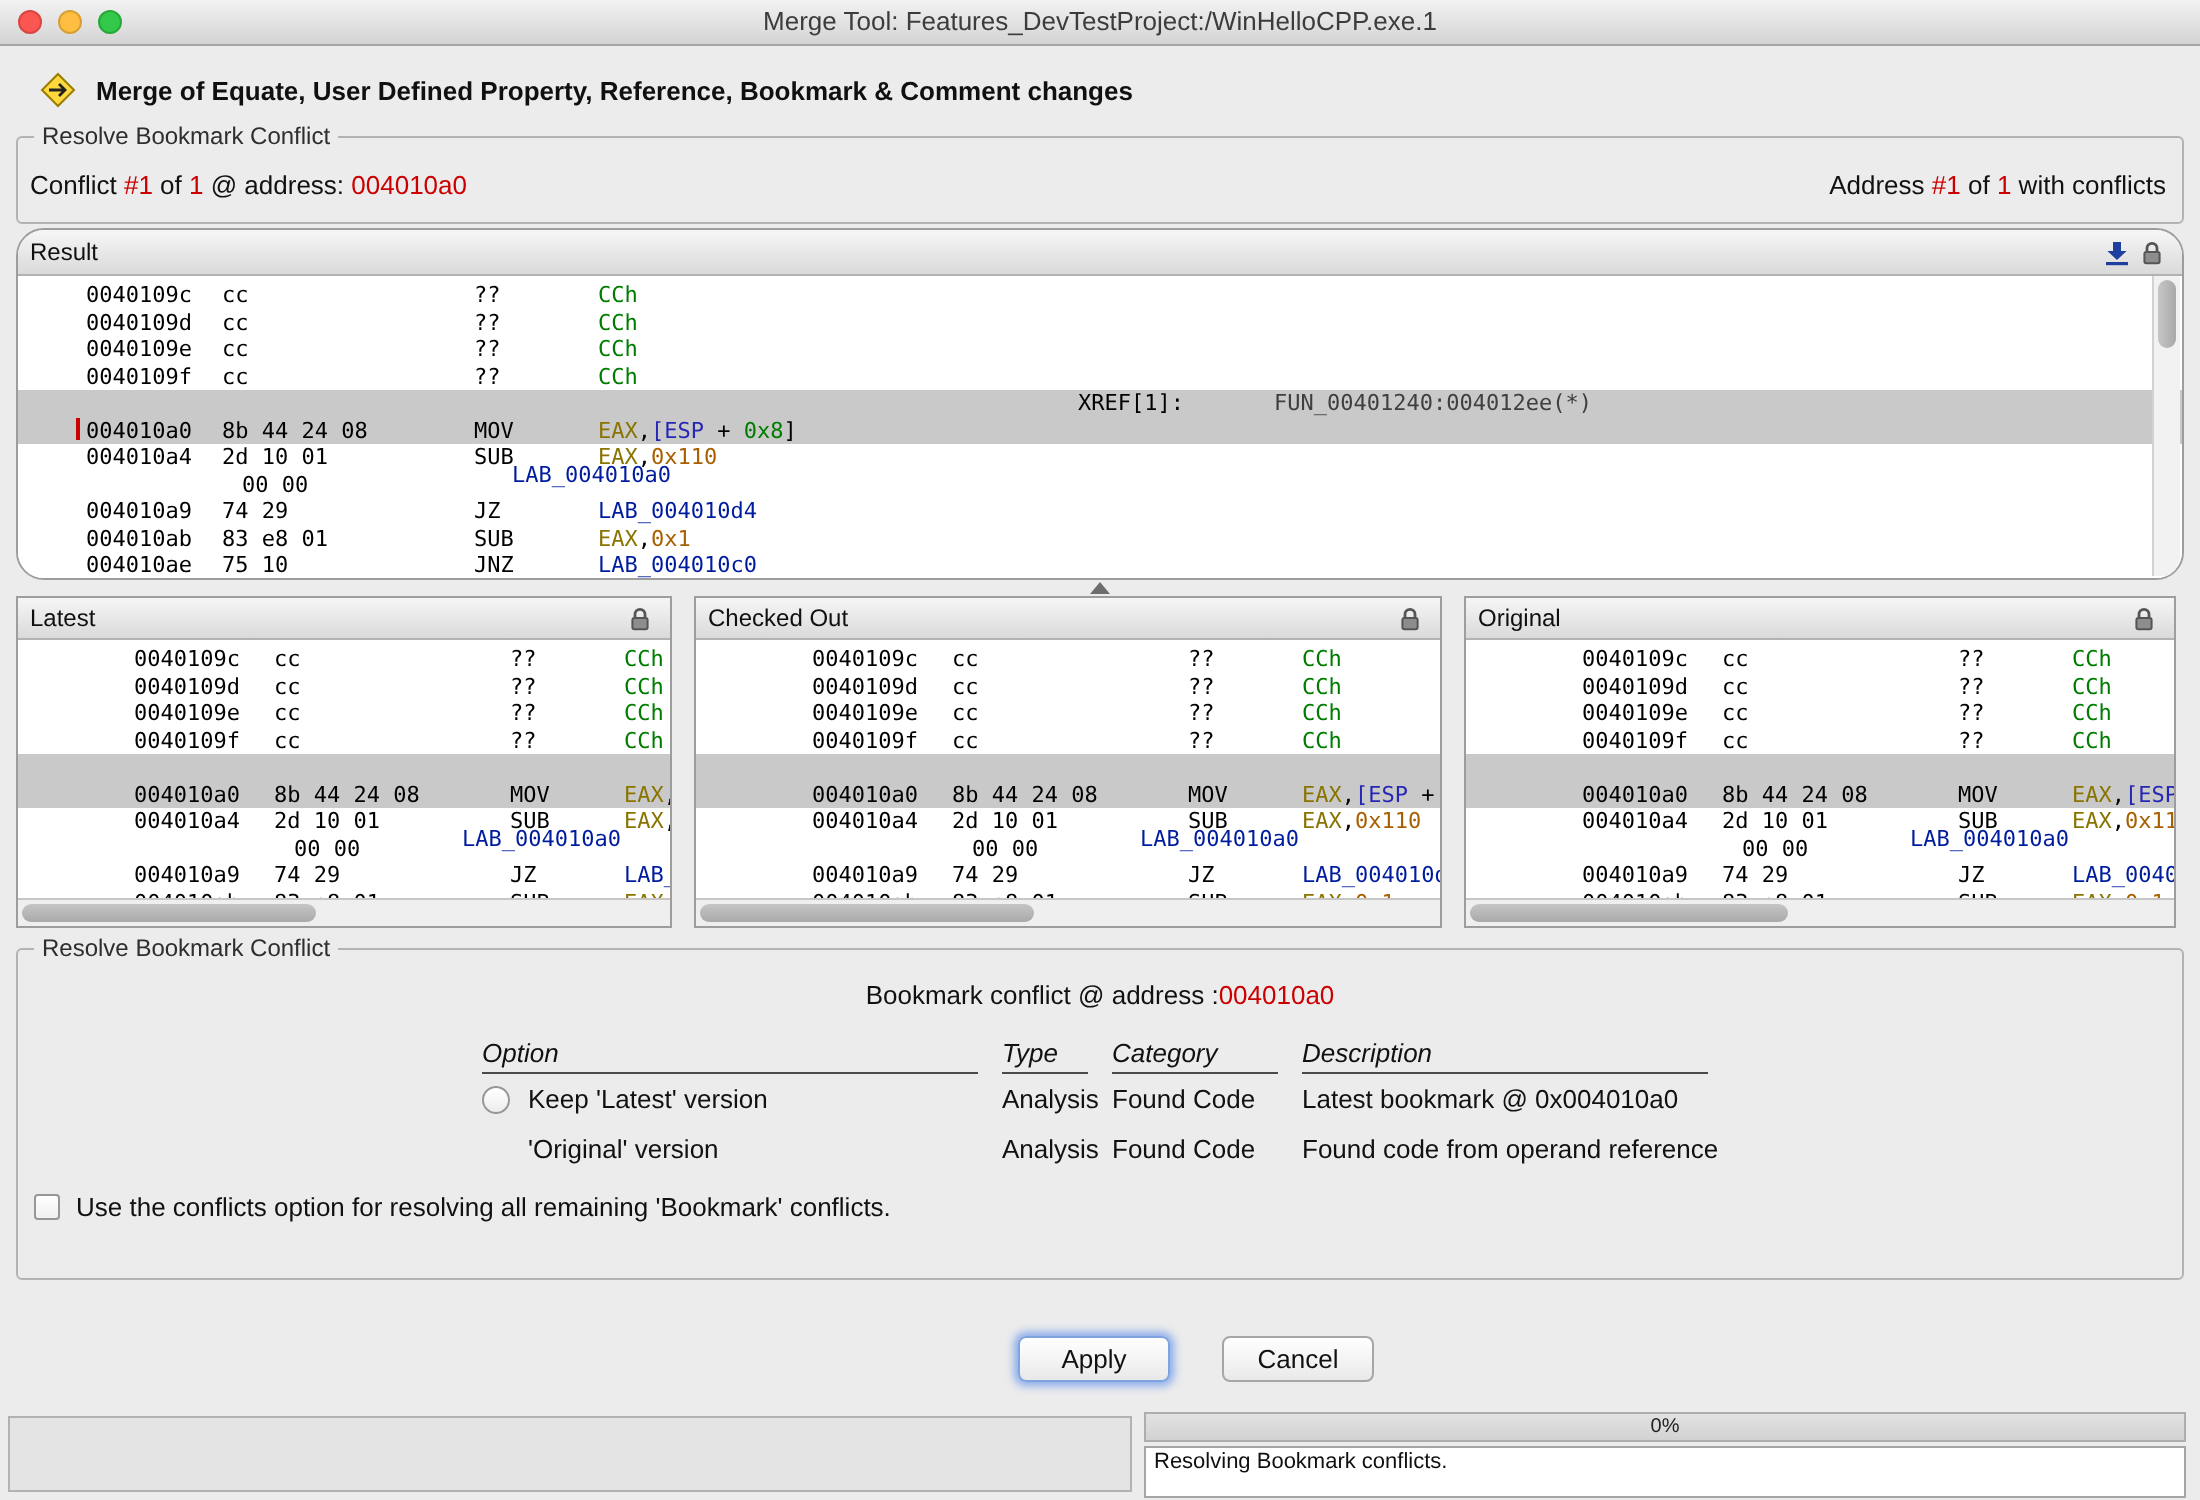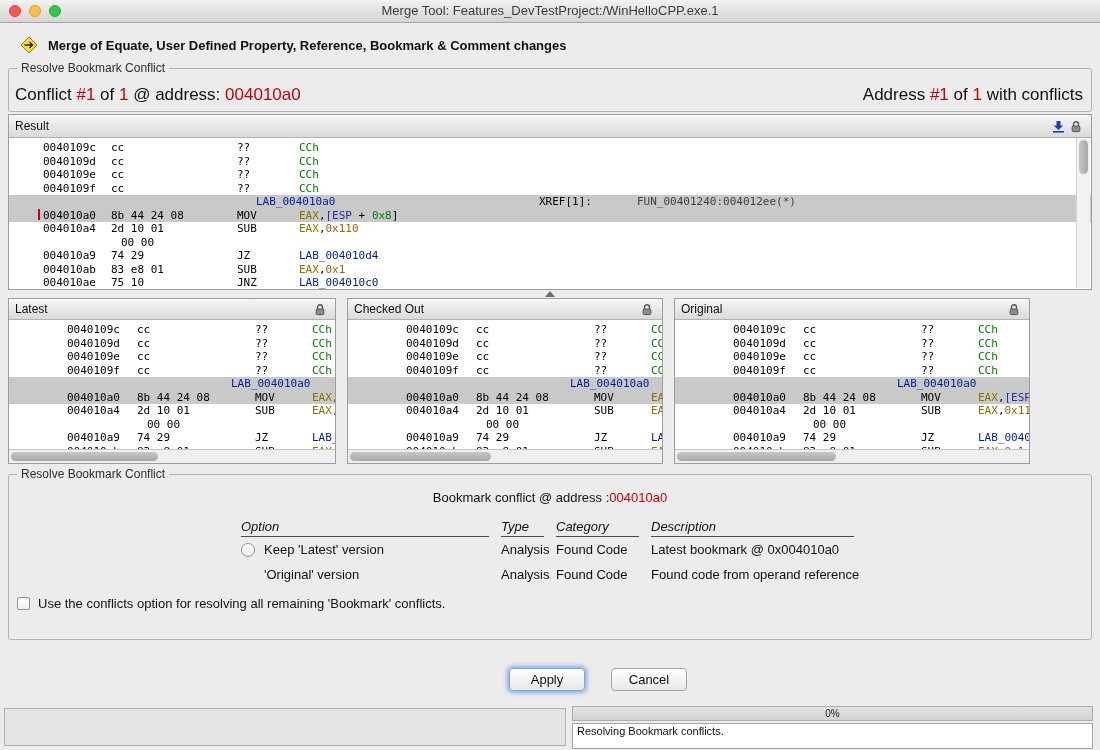--- a/index.html
+++ b/index.html
@@ -18,61 +18,61 @@
   .l-zoom{background:#34c84a;border:1px solid #27a839;}
   
   .merge-header{position:absolute;top:36px;left:20px;display:flex;align-items:center;gap:10px;
     font-size:13px;font-weight:bold;color:#101010;}
   
   .groupbox{position:absolute;left:8px;width:1084px;border:1px solid #b3b3b3;border-radius:3px;
     box-sizing:border-box;background:#ececec;}
   .gb-title{position:absolute;top:-8px;left:8px;background:#ececec;padding:0 4px;
     font-size:12px;color:#2e2e2e;}
   .group1{top:68px;height:44px;}
-  .conflict-line{display:flex;justify-content:space-between;padding:16px 8px 0 6px;font-size:17px;}
+  .conflict-line{display:flex;justify-content:space-between;padding:16px 8px 0 6px;font-size:13px;}
   .red{color:#cc0000;}
   
   .panel{border:1px solid #9d9d9d;background:#fff;box-sizing:border-box;position:relative;overflow:hidden;}
   .panel-header{background:linear-gradient(#f6f6f6,#dadada);border-bottom:1px solid #b2b2b2;
     display:flex;align-items:center;padding:0 6px;font-size:12px;color:#101010;}
   .ph-title{flex:1;}
   .icon-btn{width:18px;height:16px;display:flex;align-items:center;justify-content:center;cursor:pointer;}
-  .result-panel{position:absolute;top:114px;left:8px;width:1084px;height:176px;}
+  .result-panel{position:absolute;top:114px;left:8px;width:1084px;height:176px;border-radius:14px;}
   .result-panel .panel-header{height:22px;}
   .listing{position:relative;overflow:hidden;padding-top:3px;
     font-family:"DejaVu Sans Mono",monospace;font-size:11px;color:#000;background:#fff;}
   .result-panel .listing{height:151px;}
   .lrow{position:relative;height:13.5px;line-height:13.5px;}
   .lrow.hl{background:#c9c9c9;}
   .lrow span{position:absolute;top:0;white-space:pre;}
   .c-addr{left:var(--x-addr);}
   .c-bytes{left:var(--x-bytes);}
   .c-mn{left:var(--x-mn);}
   .c-op{left:var(--x-op);}
   .c-cont{left:calc(var(--x-bytes) + 10px);}
-  .c-label{left:var(--x-label);}
+  .c-label{left:var(--x-label);margin-top:36px;}
   .c-xrefl{left:530px;}
   .c-xref{left:628px;}
   .cursor{left:calc(var(--x-addr) - 5px);top:1px;width:2px;height:11px;background:#cc0000;display:none;}
   .panel-result .cursor{display:block;}
   .panel-result{--x-addr:34px;--x-bytes:102px;--x-mn:228px;--x-op:290px;--x-label:247px;}
   .panel-small{--x-addr:58px;--x-bytes:128px;--x-mn:246px;--x-op:303px;--x-label:222px;}
   .vscroll{position:absolute;top:23px;right:1px;bottom:1px;width:13px;background:#f2f2f2;
     border-left:1px solid #d2d2d2;}
   .vthumb{position:absolute;top:2px;left:2px;width:9px;height:34px;border-radius:5px;
     background:linear-gradient(90deg,#c6c6c6,#a9a9a9);}
   .splitter{position:absolute;top:290px;left:8px;width:1084px;height:8px;display:flex;justify-content:center;}
   .split-handle{width:0;height:0;margin-top:1px;border-left:5px solid transparent;
     border-right:5px solid transparent;border-bottom:6px solid #6d6d6d;cursor:row-resize;}
   .panels-row{position:absolute;top:298px;left:8px;width:1084px;display:flex;gap:11px;}
   .sub-panel{height:166px;}
   .sub-panel .panel-header{height:20px;}
   .sub-panel .listing{height:132px;}
   .p-latest{width:328px;}
-  .p-checked{width:316px;}
+  .p-checked{width:374px;}
   .p-original{width:356px;}
   .hscroll{position:absolute;left:0;right:0;bottom:0;height:13px;background:#efefef;
     border-top:1px solid #c6c6c6;}
   .hthumb{position:absolute;top:2px;left:2px;height:9px;width:45%;border-radius:5px;
     background:linear-gradient(#c6c6c6,#a9a9a9);cursor:pointer;}
   
   .group2{top:474px;height:166px;}
   .bookmark-line{text-align:center;font-size:13px;margin-top:15px;}
   .opt-table{margin-top:12px;font-size:13px;}
   .opt-row{display:grid;grid-template-columns:232px 260px 55px 95px 215px;align-items:center;min-height:25px;}

